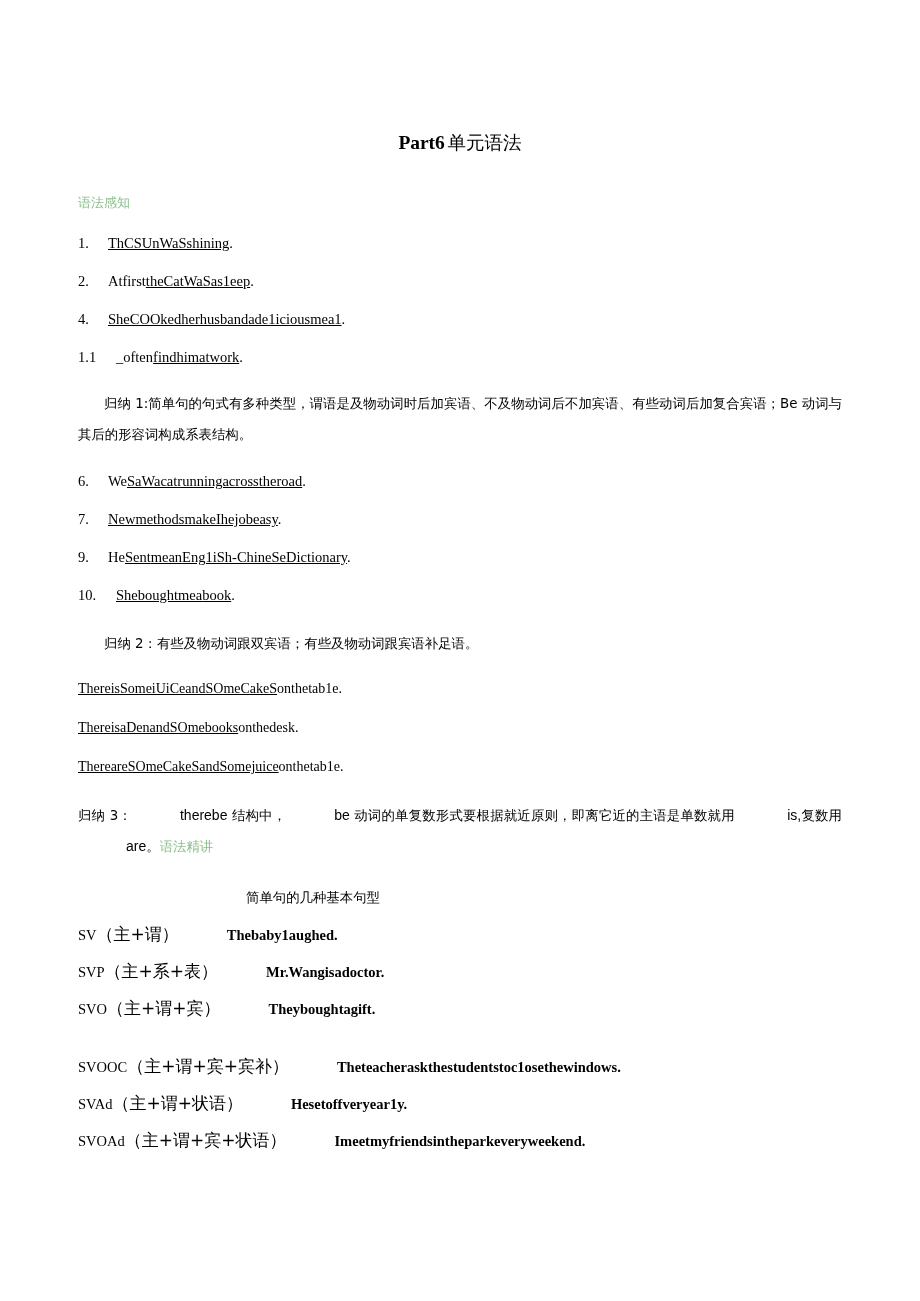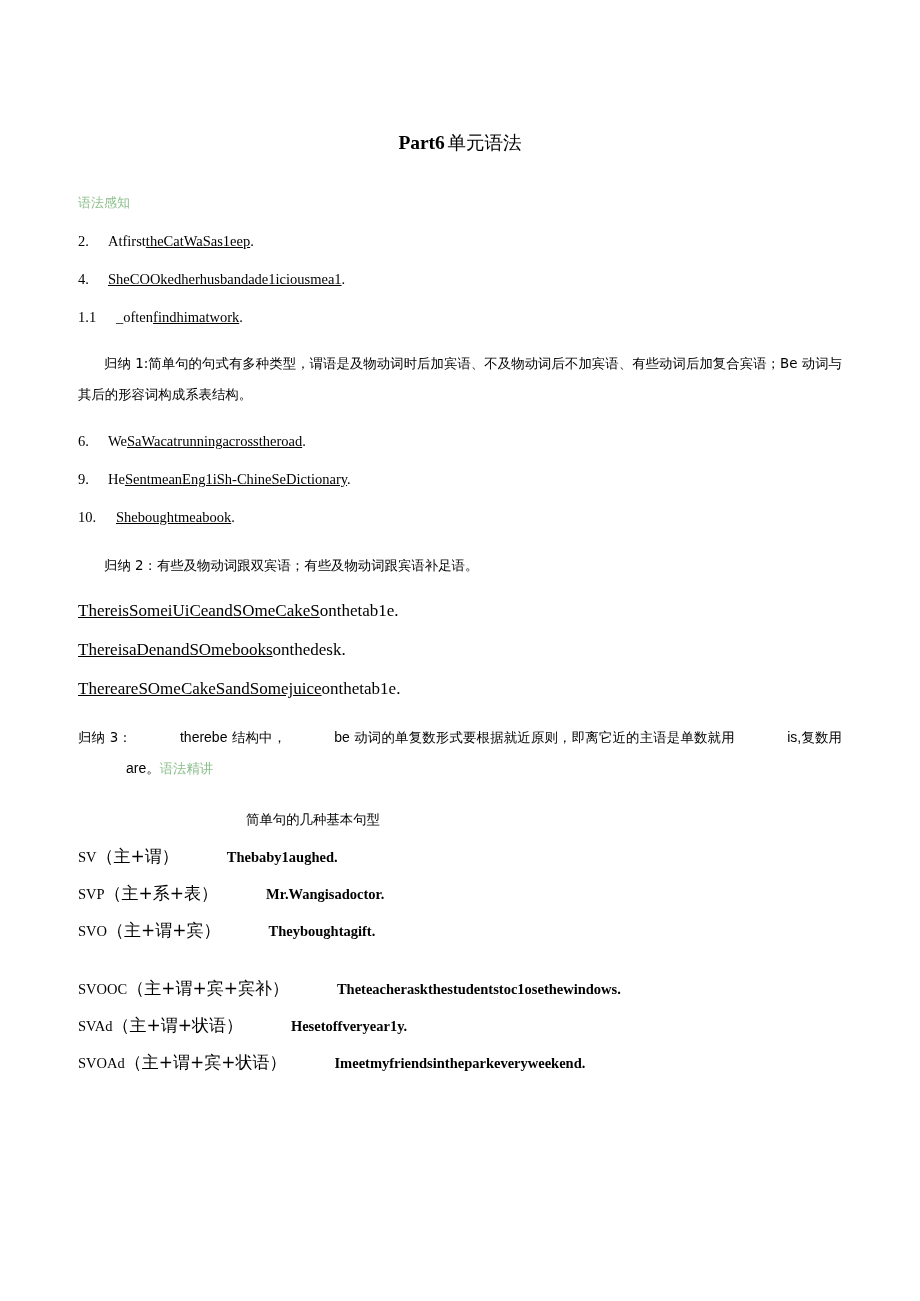--- a/index.html
+++ b/index.html
@@ -99,21 +99,21 @@
   .gap-3 { padding-top: 24px; }
   .cn-para .latin {
     font-family: Liberation Sans, sans-serif;
     font-size: 14px;
     margin-left: 48px;
   }
   .green-inline { color: #8cbf8c; }
 
   
   .plain-line {
-    font-size: 17px;
+    font-size: 14px;
     line-height: 18px;
     margin: 0;
     padding-top: 21px;
     white-space: nowrap;
   }
 
   
   .pattern-title {
     font-family: "DejaVu Sans", "Liberation Sans", sans-serif;
     font-size: 13.4px;
@@ -149,29 +149,31 @@
 <div class="page">
   <div class="content">
 
     <h1 class="doc-title">
       <span class="en">Part6</span><span class="cn">单元语法</span>
     </h1>
 
     <p class="section-green">语法感知</p>
 
     <div class="sent-list" id="group1">
+        <div class="sent-row first-item"><span class="sent-num">1.</span><span class="sent-body"><span class="u">ThCSUnWaSshining</span><span>.</span></span></div>
         <div class="sent-row"><span class="sent-num">2.</span><span class="sent-body"><span>Atfirst</span><span class="u">theCatWaSas1eep</span><span>.</span></span></div>
         <div class="sent-row"><span class="sent-num">4.</span><span class="sent-body"><span class="u">SheCOOkedherhusband</span><span class="u">ade1iciousmea1</span><span>.</span></span></div>
         <div class="sent-row"><span class="sent-num wide">1.1</span><span class="sent-body"><span>_</span><span>often</span><span class="u">findhimatwork</span><span>.</span></span></div>
       </div>
 
     <p class="cn-para indent gap-1">归纳 1:简单句的句式有多种类型，谓语是及物动词时后加宾语、不及物动词后不加宾语、有些动词后加复合宾语；Be 动词与其后的形容词构成系表结构。</p>
 
     <div class="sent-list" id="group2">
         <div class="sent-row first-item"><span class="sent-num">6.</span><span class="sent-body"><span>We</span><span class="u">SaWacatrunningacrosstheroad</span><span>.</span></span></div>
+        <div class="sent-row"><span class="sent-num">7.</span><span class="sent-body"><span class="u">NewmethodsmakeIhejobeasy</span><span>.</span></span></div>
         <div class="sent-row"><span class="sent-num">9.</span><span class="sent-body"><span>He</span><span class="u">Sent</span><span class="u">mean</span><span class="u">Eng1iSh-ChineSeDictionary</span><span>.</span></span></div>
         <div class="sent-row"><span class="sent-num wide">10.</span><span class="sent-body"><span class="u">Shebought</span><span class="u">mea</span><span class="u">book</span><span>.</span></span></div>
       </div>
 
     <p class="cn-para indent gap-2">归纳 2：有些及物动词跟双宾语；有些及物动词跟宾语补足语。</p>
 
     <div id="therelines">
         <p class="plain-line"><span class="u">Thereis</span><span class="u">SomeiUiCeandSOmeCakeS</span><span>onthetab1e.</span></p>
         <p class="plain-line"><span class="u">ThereisaDenandSOmebooks</span><span>onthedesk.</span></p>
         <p class="plain-line"><span class="u">ThereareSOmeCakeSandSomejuice</span><span>onthetab1e.</span></p>

